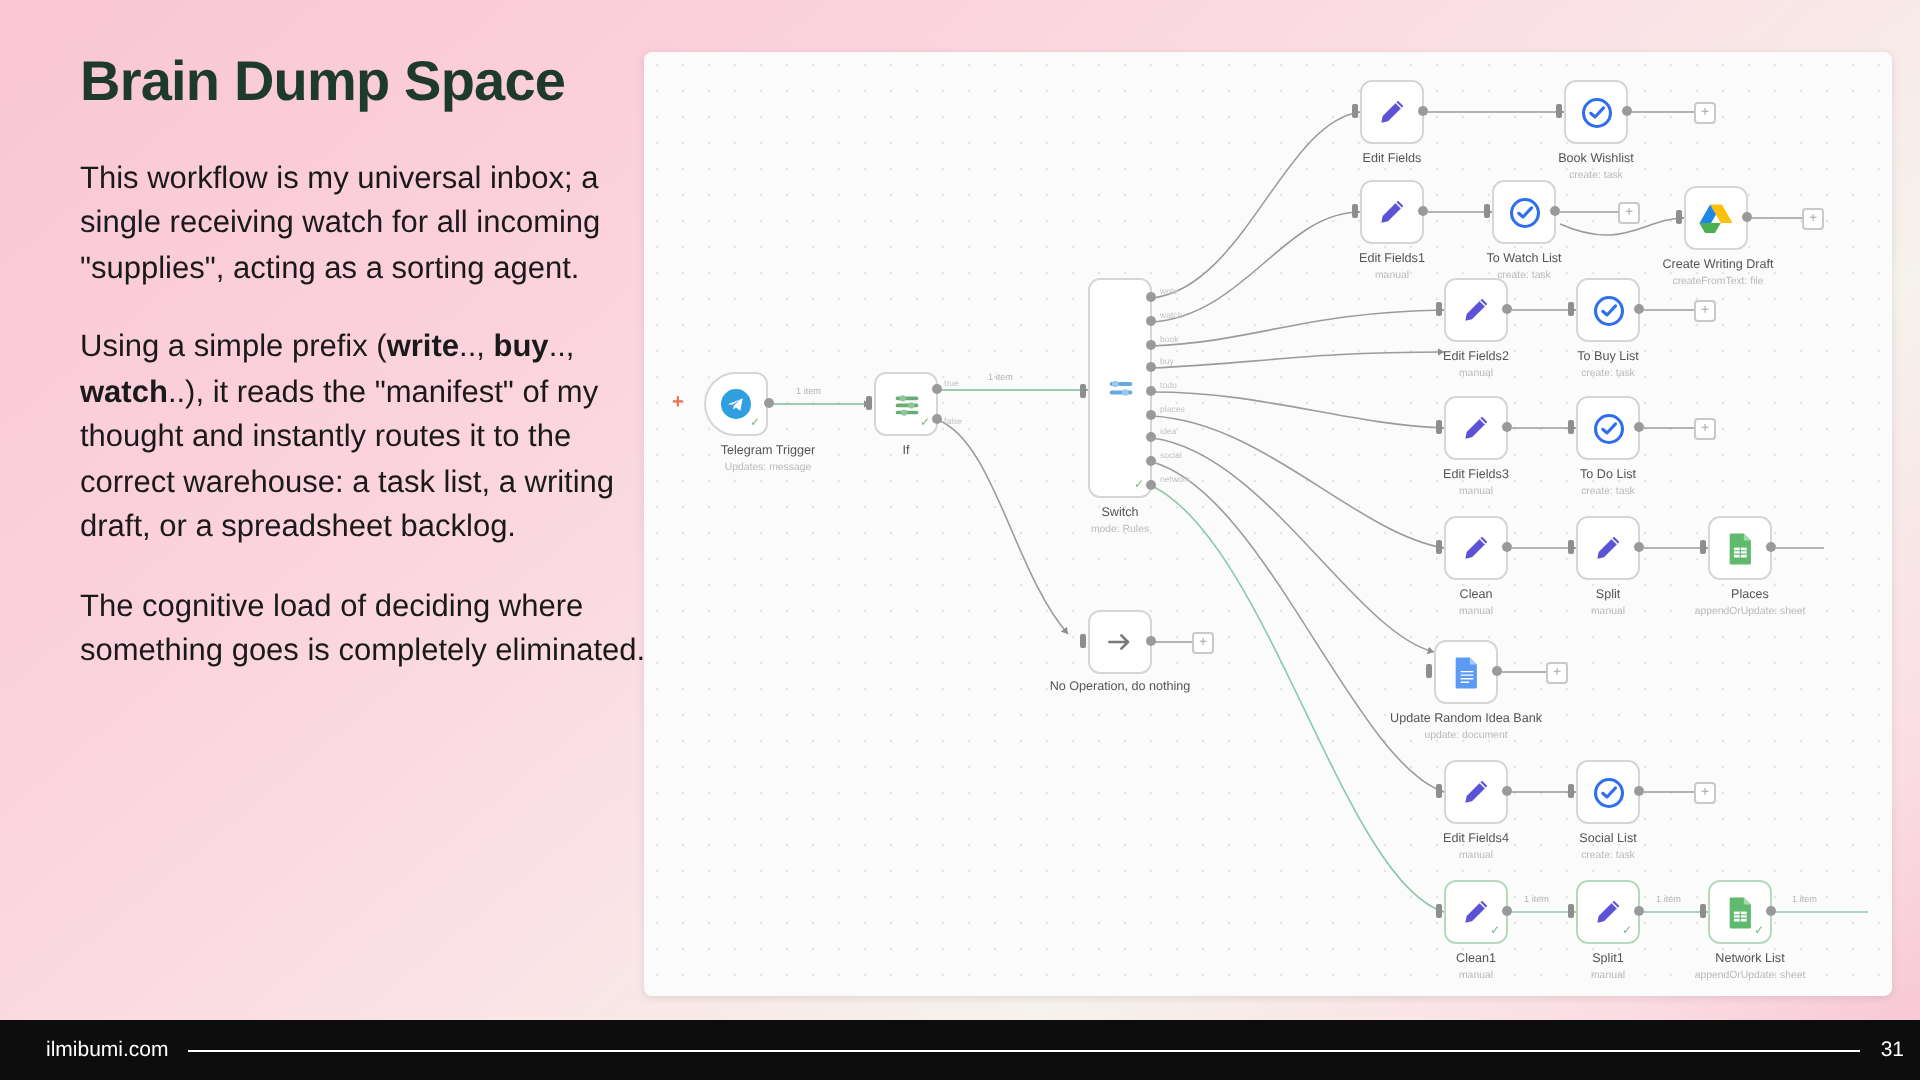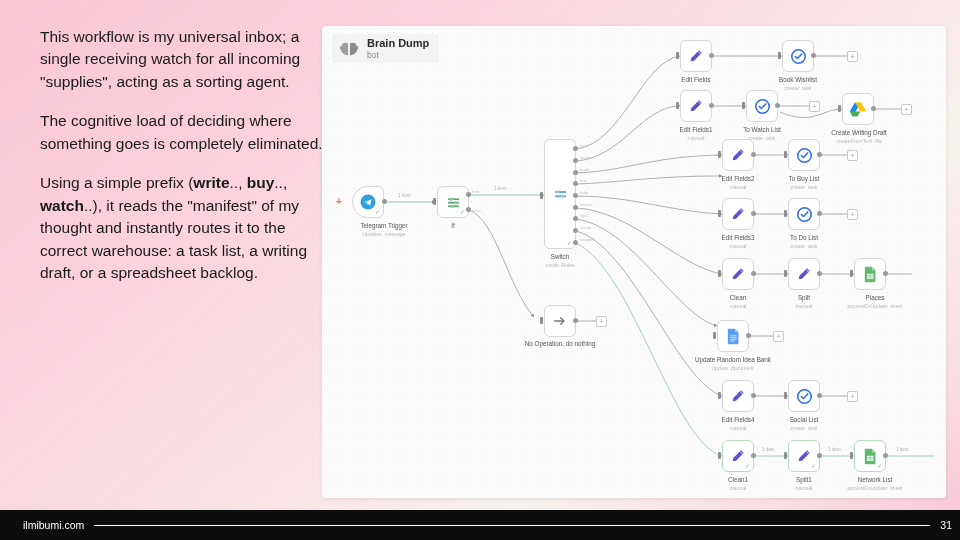--- a/index.html
+++ b/index.html
@@ -105,41 +105,31 @@
   .fsite{color:#ffffff;font-size:10.5px;margin-left:23px;}
   .fline{flex:1;height:1px;background:#ffffff;margin:0 10px;}
   .fpage{color:#ffffff;font-size:10.5px;margin-right:8px;}
 </style>
 </head>
 <body>
 
 <div class="slide">
 
   <div class="left">
+    <h1 class="title">Brain Dump Space</h1>
 
     <p class="para">This workflow is my universal inbox; a single receiving watch for all incoming "supplies", acting as a sorting agent.</p>
 
+    <p class="para"><span>Using a simple prefix (</span><b>write</b><span>.., </span><b>buy</b><span>.., </span><b>watch</b><span>..), it reads the "manifest" of my thought and instantly routes it to the correct warehouse: a task list, a writing draft, or a spreadsheet backlog.</span></p>
+
     <p class="para">The cognitive load of deciding where something goes is completely eliminated.</p>
-
-    <p class="para"><span>Using a simple prefix (</span><b>write</b><span>.., </span><b>buy</b><span>.., </span><b>watch</b><span>..), it reads the "manifest" of my thought and instantly routes it to the correct warehouse: a task list, a writing draft, or a spreadsheet backlog.</span></p>
   </div>
 
   <div class="canvas">
 
-    <div class="wf-header">
-      <svg class="brain-ico" viewBox="0 0 24 20">
-        <path d="M8 3C5.5 3 4 4.4 4 6c-1.6.4-2.4 1.7-2.2 3 .1 1 .8 1.7 1.6 2-.4 1.2.2 2.5 1.4 3 .3 1.3 1.6 2.2 3.2 2 .8.8 2 1.1 3 .6V3.8C10.3 3.2 9.2 3 8 3z" fill="#9e9e9e"></path>
-        <path d="M16 3c2.5 0 4 1.4 4 3 1.6.4 2.4 1.7 2.2 3-.1 1-.8 1.7-1.6 2 .4 1.2-.2 2.5-1.4 3-.3 1.3-1.6 2.2-3.2 2-.8.8-2 1.1-3 .6V3.8c.7-.6 1.8-.8 3-.8z" fill="#8a8a8a"></path>
-        <path d="M12 4v12" stroke="#ffffff" stroke-width=".6" fill="none"></path>
-      </svg>
-      <div class="wf-h-txt">
-        <div class="wf-name">Brain Dump</div>
-        <div class="wf-sub">bot</div>
-      </div>
-    </div>
 
     <svg class="edges">
       <defs>
         <marker id="ah" markerWidth="5" markerHeight="5" refX="4" refY="2.5" orient="auto">
           <path d="M0,0 L4,2.5 L0,5 z" fill="#8e8e8e"></path>
         </marker>
         <marker id="ahg" markerWidth="5" markerHeight="5" refX="4" refY="2.5" orient="auto">
           <path d="M0,0 L4,2.5 L0,5 z" fill="#8dc8a8"></path>
         </marker>
       </defs>

